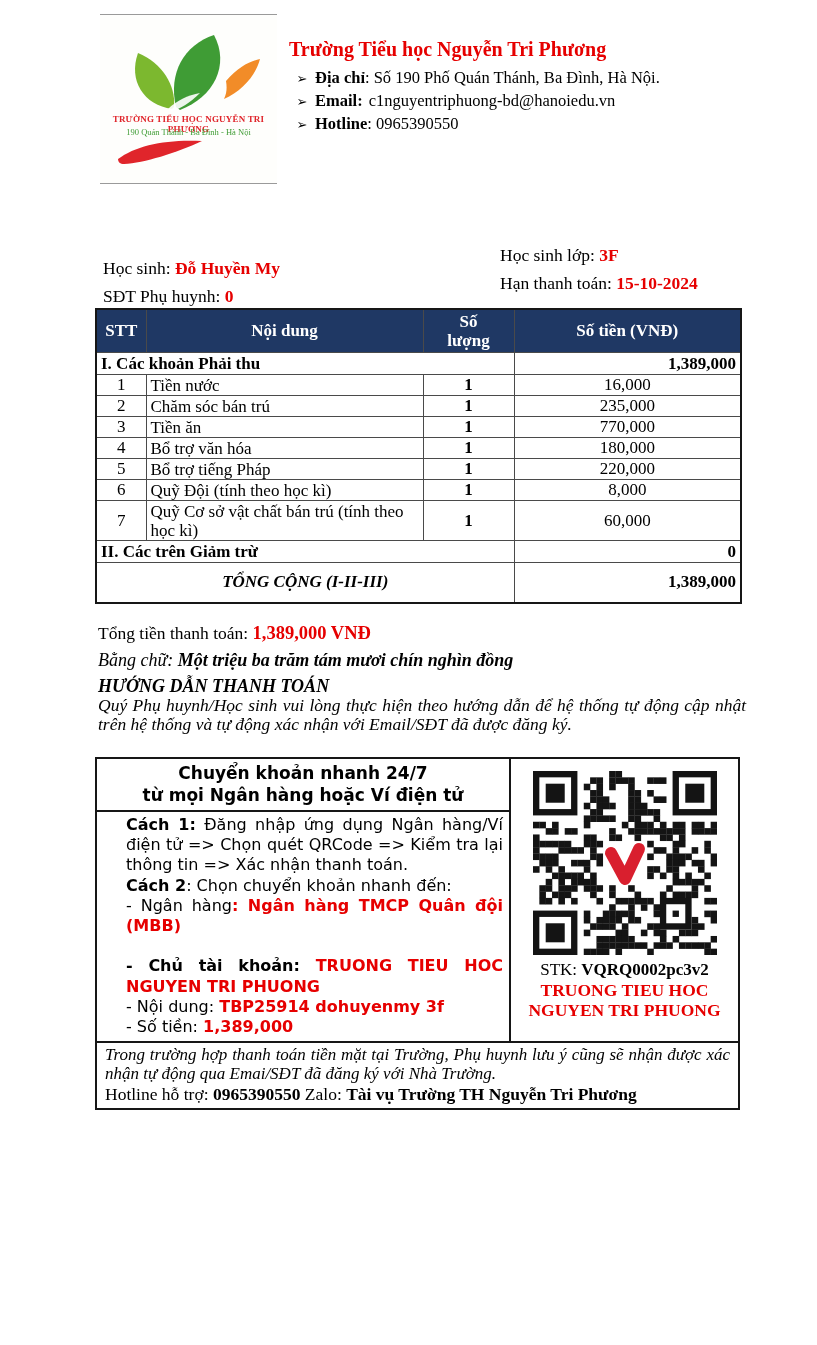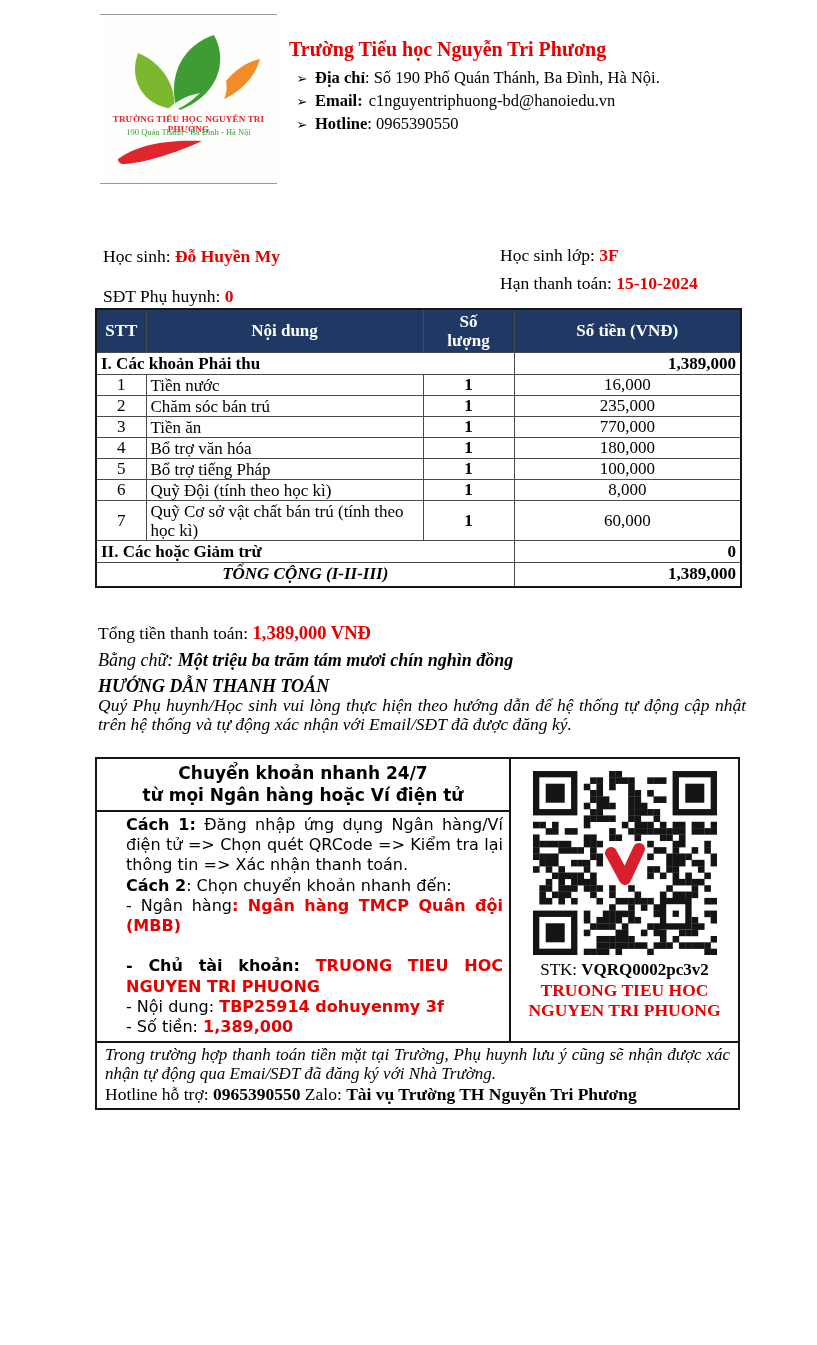--- a/index.html
+++ b/index.html
@@ -26,37 +26,37 @@
   .contact-row{font-size:16.5px;line-height:22px;}
   .contact-row .bullet{display:inline-block;width:26px;text-align:center;font-size:13px;}
   .contact-row .lbl{font-weight:bold;}
   .contact-row.email .val{margin-left:6px;}
 
   
   .doc-title{position:absolute;left:0;top:205px;width:817px;text-align:center;
              color:var(--navy);font-size:22px;font-weight:bold;letter-spacing:.3px;}
   .fld{position:absolute;font-size:17.5px;}
   .fld .v{color:var(--red);font-weight:bold;}
-  .f-name{left:103px;top:246px;}
+  .f-name{left:103px;top:258px;}
   .f-class{left:500px;top:245px;}
   .f-phone{left:103px;top:286px;}
   .f-due{left:500px;top:273px;width:205px;line-height:21px;}
 
   
   table.fee{position:absolute;left:95px;top:308px;width:645px;border-collapse:collapse;
             table-layout:fixed;border:2px solid var(--border_dark);}
   table.fee th,table.fee td{border:1px solid var(--border_in);}
   table.fee th{background:var(--navy);color:#fff;font-size:17px;font-weight:bold;
                text-align:center;vertical-align:middle;height:40px;padding:1px 2px;}
   th.narrow span{display:inline-block;max-width:48px;line-height:19px;}
   table.fee td{font-size:17px;vertical-align:middle;padding:0 4px;}
   tr.r-data{height:21px;}
   tr.r-tall{height:40px;}
   tr.r-sec{height:22px;padding-left:31px;}
-  tr.r-tot{height:24px;}
+  tr.r-tot{height:40px;}
   td.c-stt{text-align:center;}
   td.c-qty{text-align:center;font-weight:bold;}
   td.c-amt{text-align:center;}
   td.c-name{line-height:19px;}
   td.sec-lbl{font-weight:bold;font-size:18px;padding-left:7px;}
   td.sec-amt{font-weight:bold;font-size:18px;text-align:right;padding-right:4px;}
   td.tot-lbl{font-weight:bold;font-style:italic;font-size:19px;text-align:center;}
 
   
   .sum-total{position:absolute;left:98px;top:623px;font-size:17.5px;}
@@ -172,36 +172,36 @@
     <tr class="r-data">
       <td class="c-stt">4</td>
           <td class="c-name">Bổ trợ văn hóa</td>
           <td class="c-qty">1</td>
           <td class="c-amt">180,000</td>
     </tr>
     <tr class="r-data">
       <td class="c-stt">5</td>
           <td class="c-name">Bổ trợ tiếng Pháp</td>
           <td class="c-qty">1</td>
-          <td class="c-amt">100,000</td>
+          <td class="c-amt">220,000</td>
     </tr>
     <tr class="r-data">
       <td class="c-stt">6</td>
           <td class="c-name">Quỹ Đội (tính theo học kì)</td>
           <td class="c-qty">1</td>
           <td class="c-amt">8,000</td>
     </tr>
     <tr class="r-tall">
       <td class="c-stt">7</td>
           <td class="c-name">Quỹ Cơ sở vật chất bán trú (tính theo học kì)</td>
           <td class="c-qty">1</td>
           <td class="c-amt">60,000</td>
     </tr>
     <tr class="r-sec">
-      <td class="sec-lbl" colspan="3">II. Các hoặc Giảm trừ</td>
+      <td class="sec-lbl" colspan="3">II. Các trên Giảm trừ</td>
       <td class="sec-amt">0</td>
     </tr>
     <tr class="r-tot">
       <td class="tot-lbl" colspan="3">TỔNG CỘNG (I-II-III)</td>
       <td class="sec-amt">1,389,000</td>
     </tr>
   </tbody>
     </table>
 
   <div class="sum-total">

